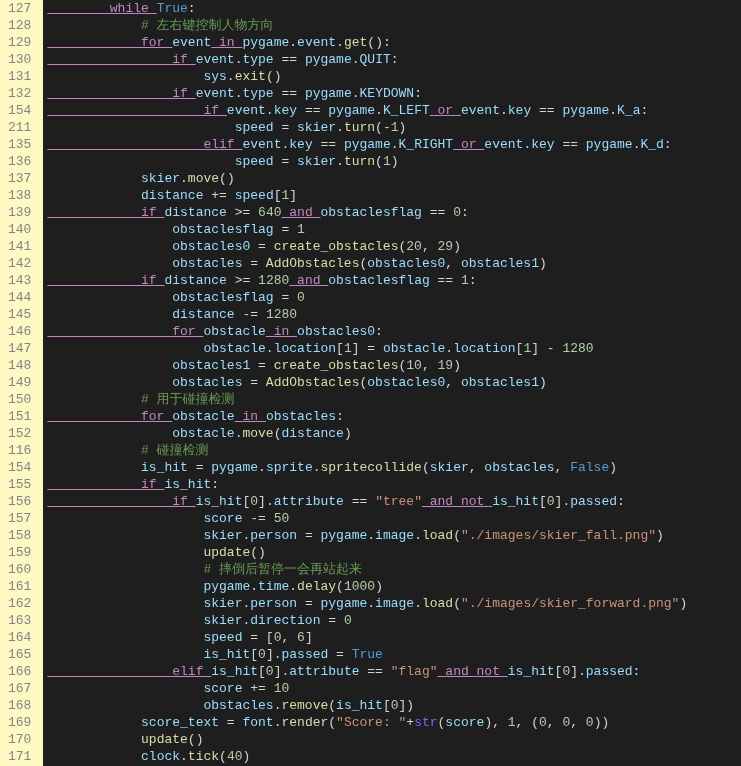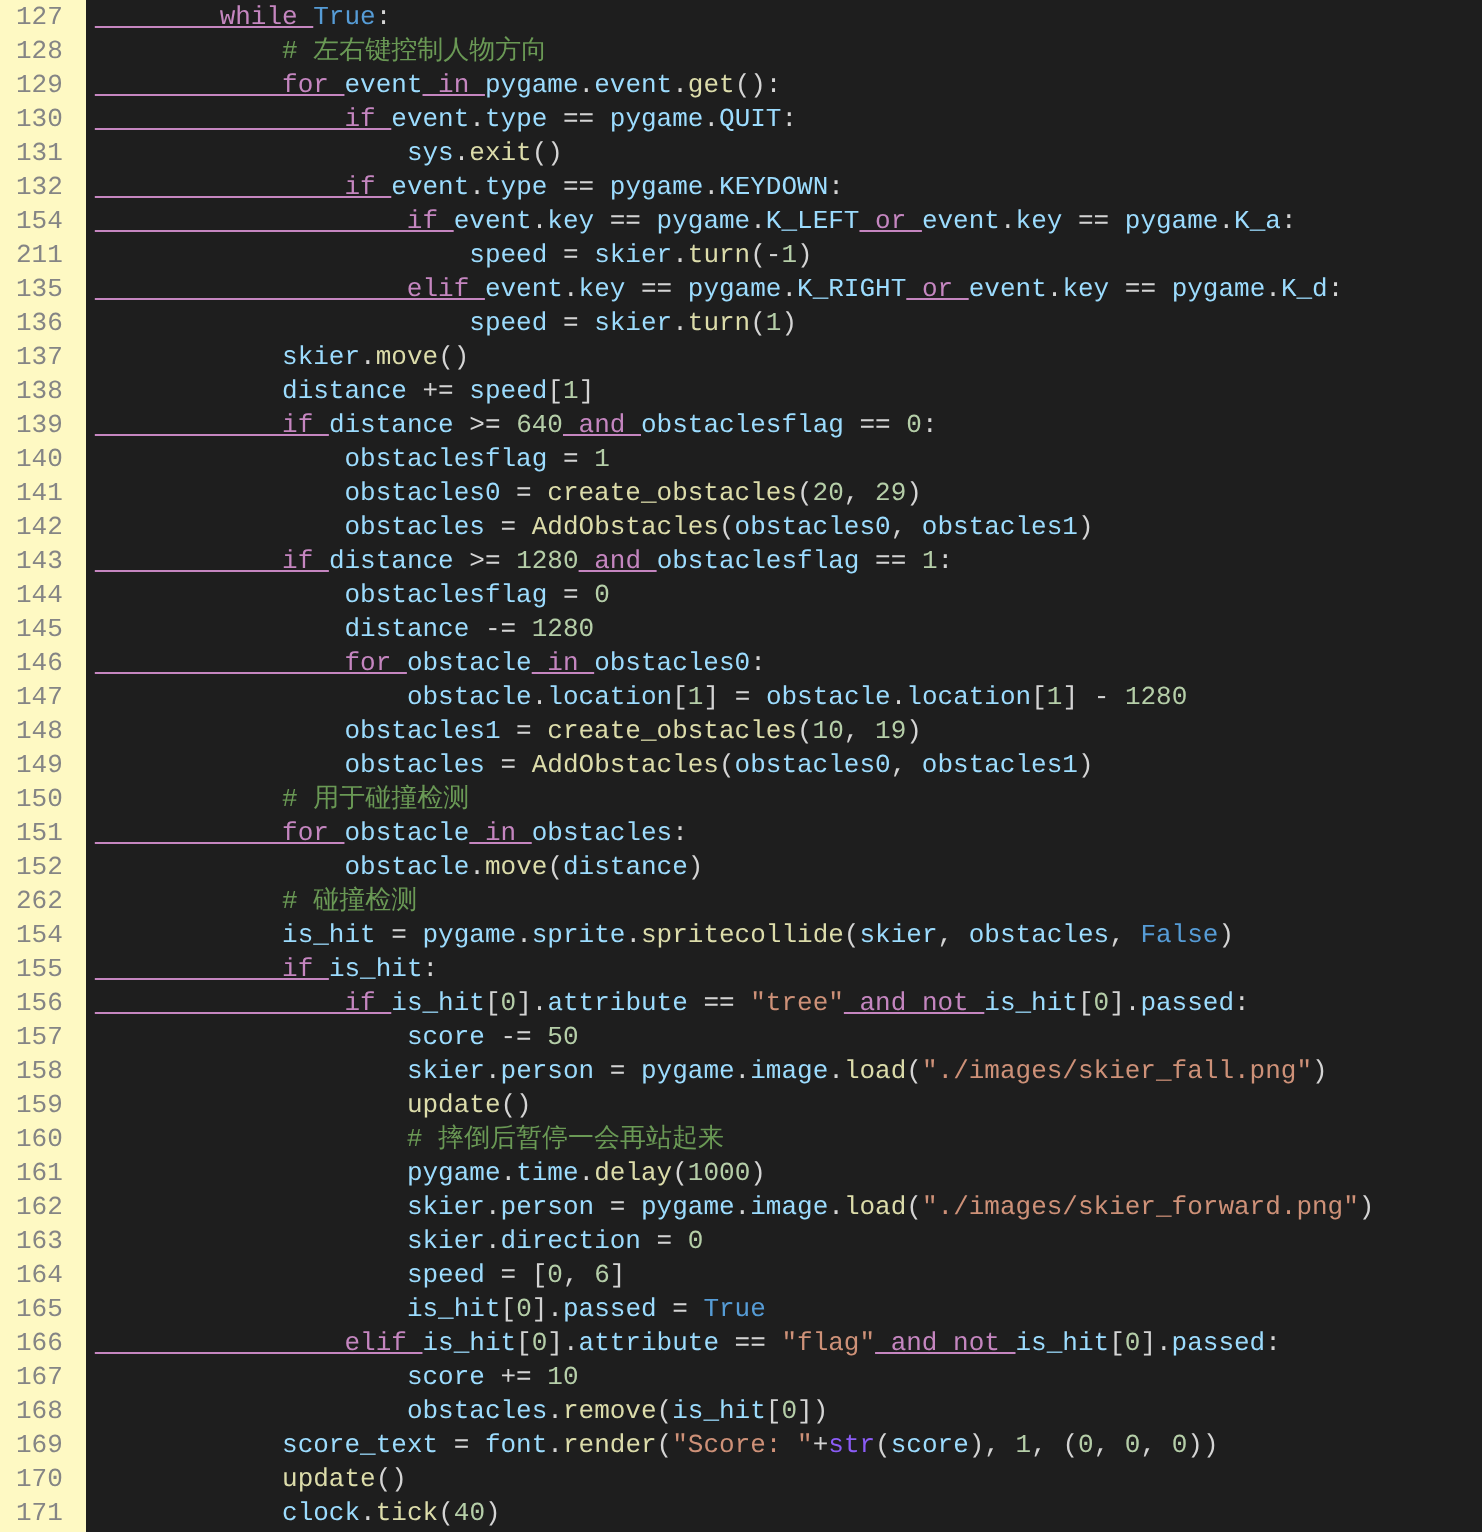--- a/index.html
+++ b/index.html
@@ -66,21 +66,21 @@
       <div>143</div>
       <div>144</div>
       <div>145</div>
       <div>146</div>
       <div>147</div>
       <div>148</div>
       <div>149</div>
       <div>150</div>
       <div>151</div>
       <div>152</div>
-      <div>262</div>
+      <div>116</div>
       <div>154</div>
       <div>155</div>
       <div>156</div>
       <div>157</div>
       <div>158</div>
       <div>159</div>
       <div>160</div>
       <div>161</div>
       <div>162</div>
       <div>163</div>

